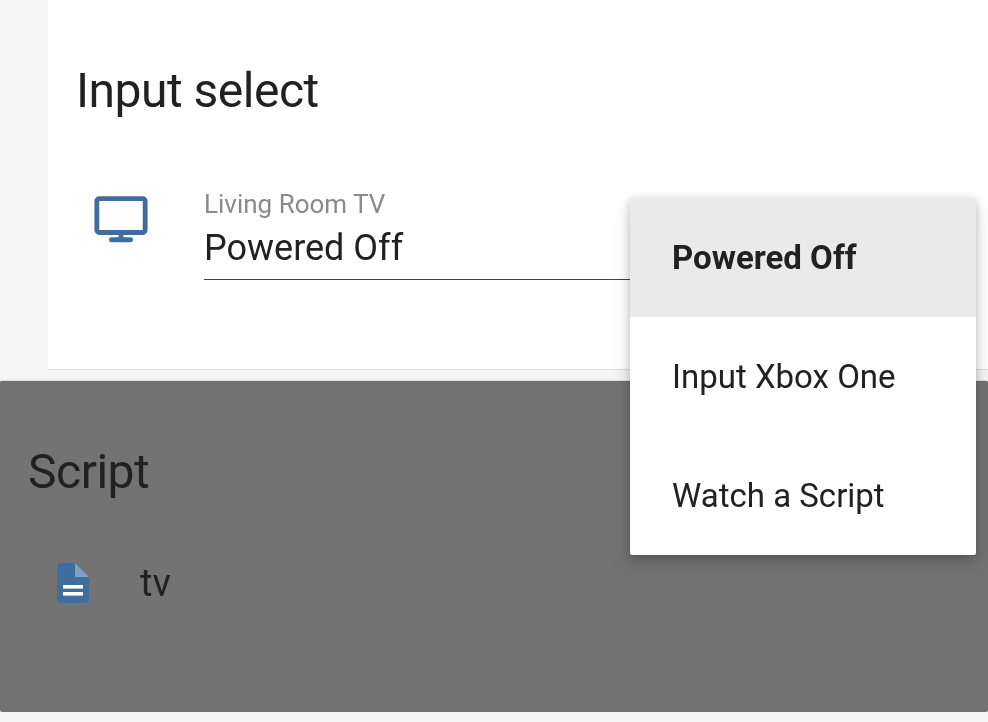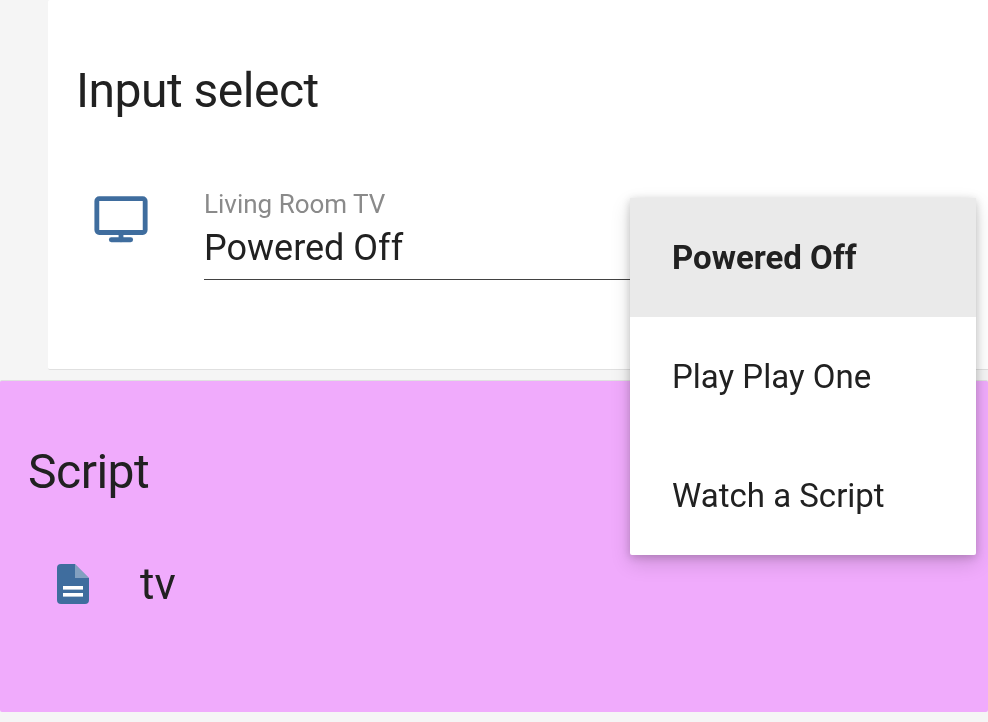--- a/index.html
+++ b/index.html
@@ -73,21 +73,21 @@
       border-bottom: 1px solid #424242;
       padding-bottom: 10px;
     }
 
     .card-script {
       position: absolute;
       left: 0;
       top: 380px;
       width: 988px;
       height: 332px;
-      background: #f0abfc;
+      background: #737373;
       border-left: none;
       border-right: none;
       border-bottom: none;
     }
     .script-row {
       display: flex;
       align-items: center;
       padding-top: 58px;
       padding-left: 48px;
     }
@@ -98,21 +98,21 @@
       display: flex;
       align-items: center;
       justify-content: center;
       flex-shrink: 0;
     }
     .script-icon svg {
       width: 48px;
       height: 48px;
     }
     .script-name {
-      font-size: 44px;
+      font-size: 38px;
       color: #212121;
       margin-left: 42px;
     }
 
     .dropdown {
       position: absolute;
       left: 630px;
       top: 198px;
       width: 346px;
       background: #fff;
@@ -160,15 +160,15 @@
         <rect x="7" y="13" width="10" height="1.8" fill="#fff"></rect>
         <rect x="7" y="16.5" width="10" height="1.8" fill="#fff"></rect>
       </svg>
     </div>
     <div class="script-name">tv</div>
   </div>
 </div>
 
 <div class="dropdown">
   <div class="dropdown-item selected">Powered Off</div>
-  <div class="dropdown-item">Play Play One</div>
+  <div class="dropdown-item">Input Xbox One</div>
   <div class="dropdown-item">Watch a Script</div>
 </div>
 
 </body></html>

